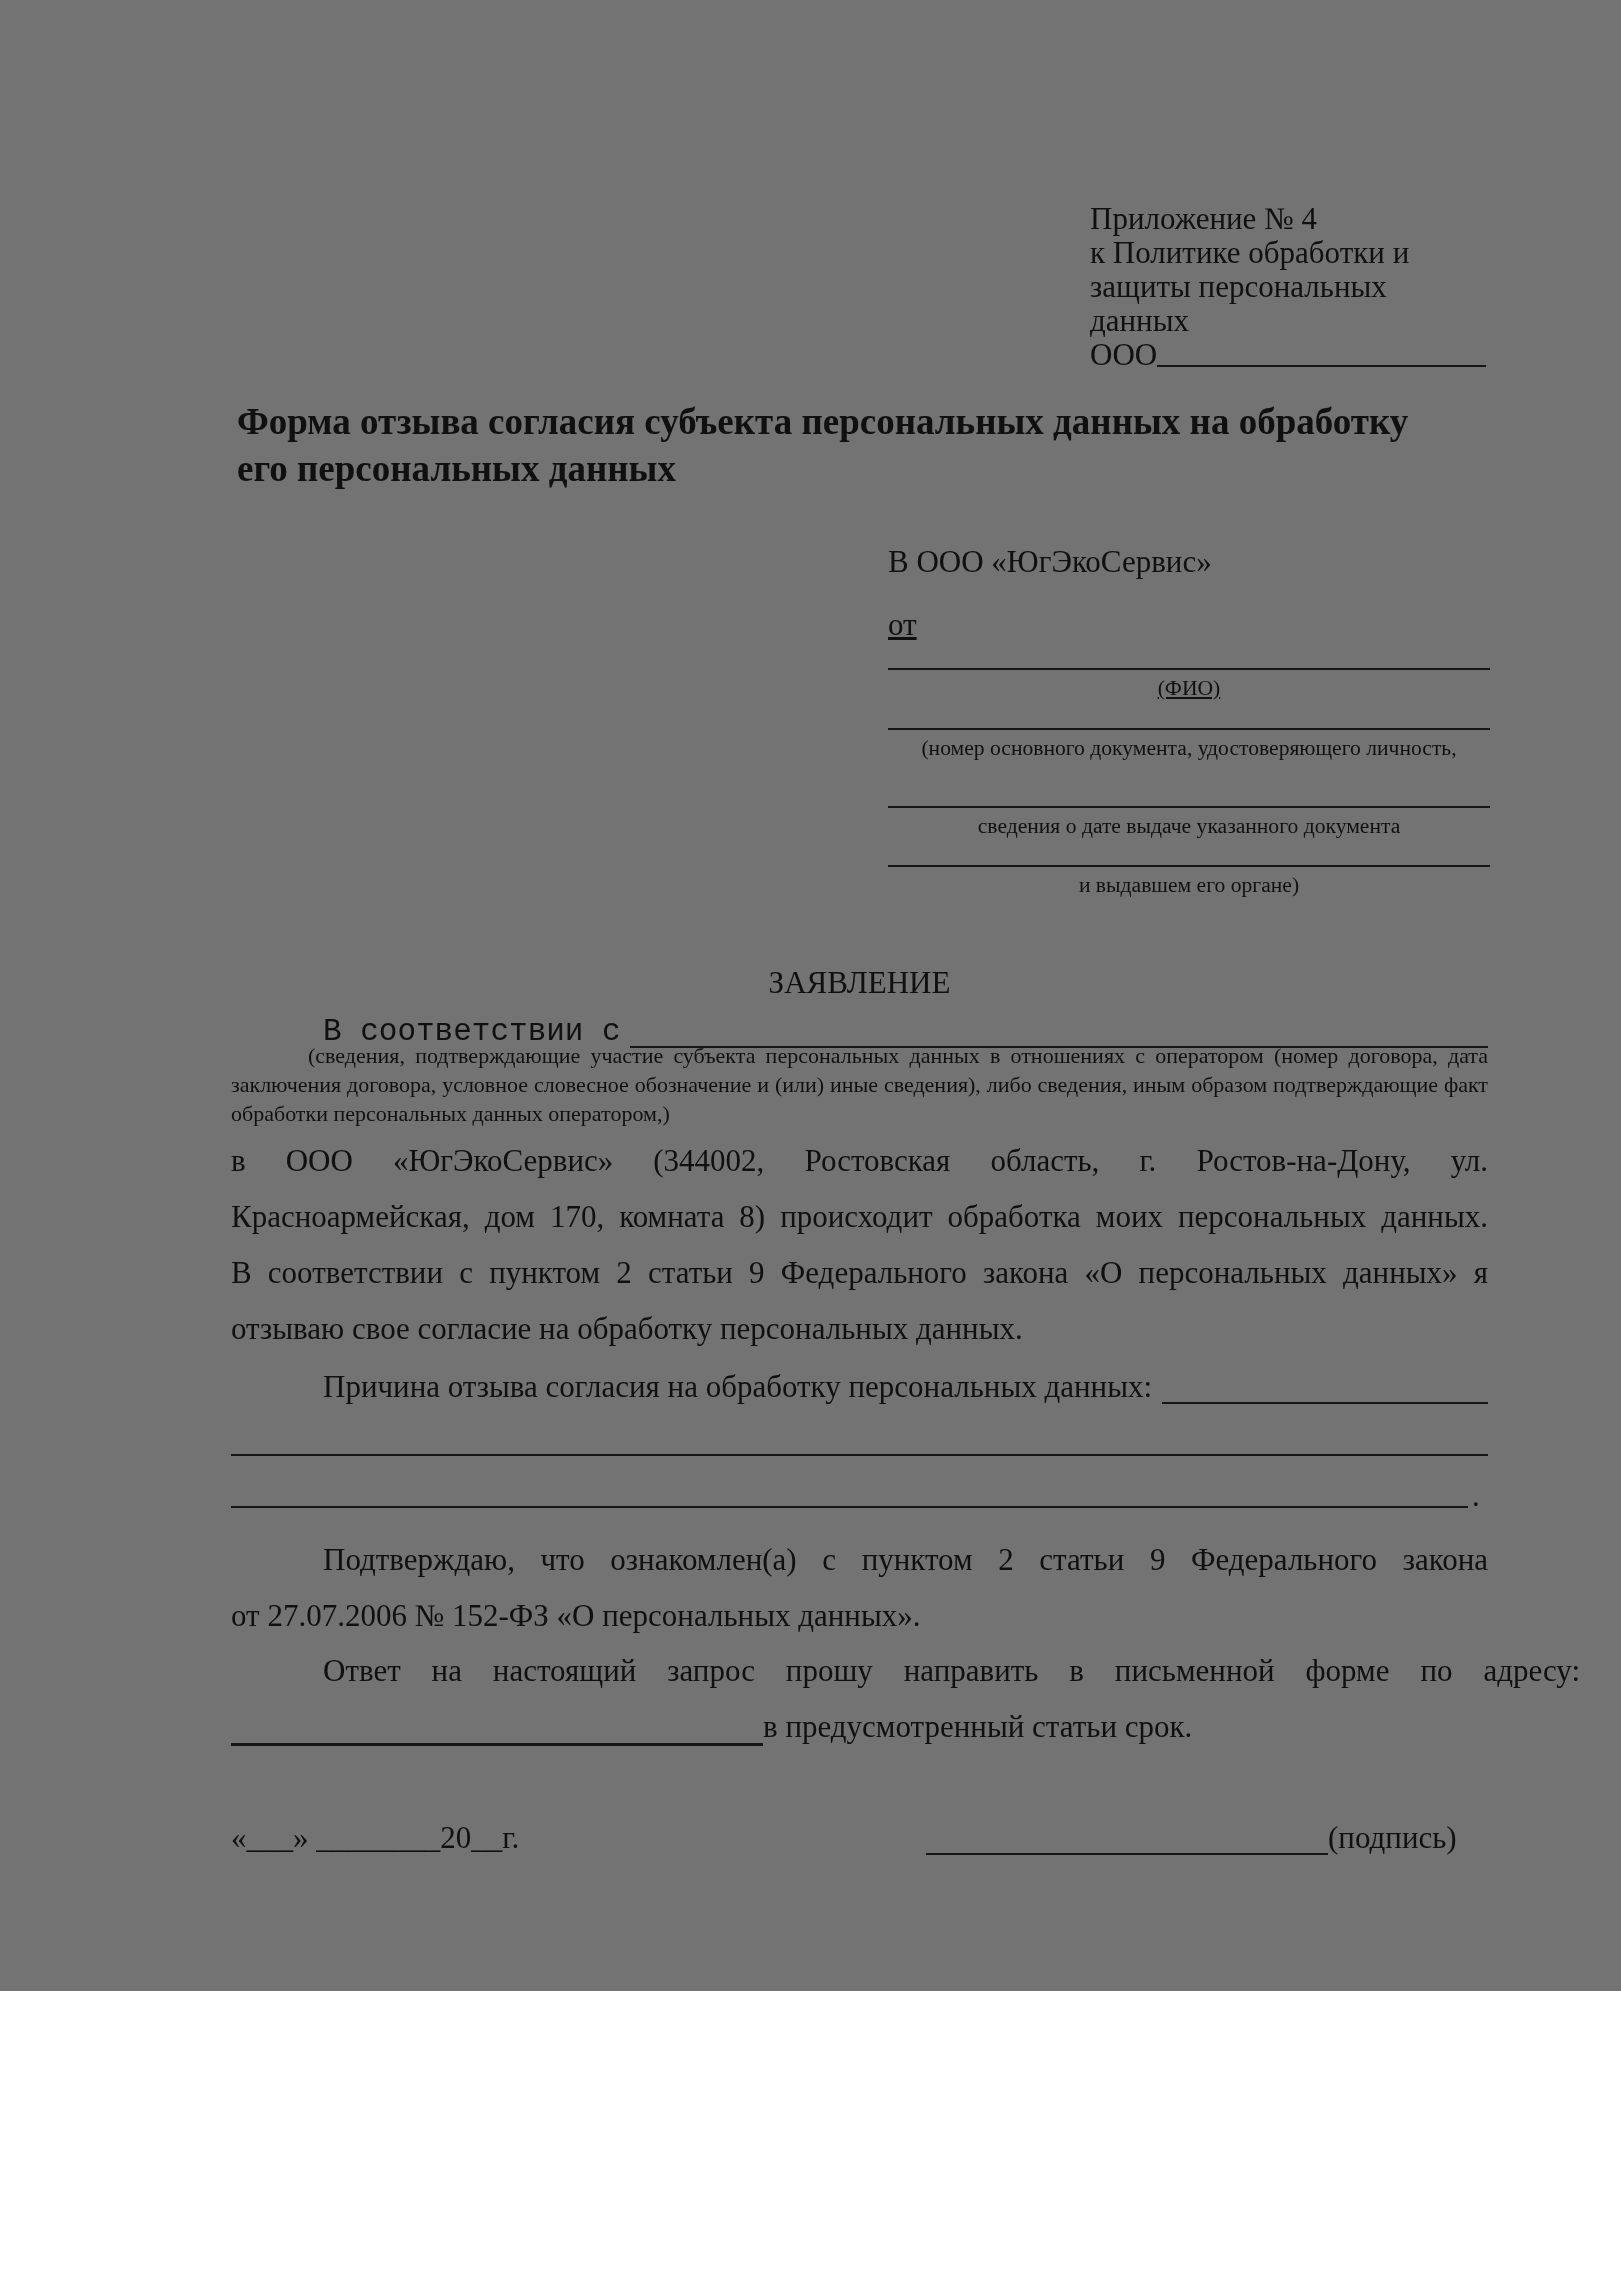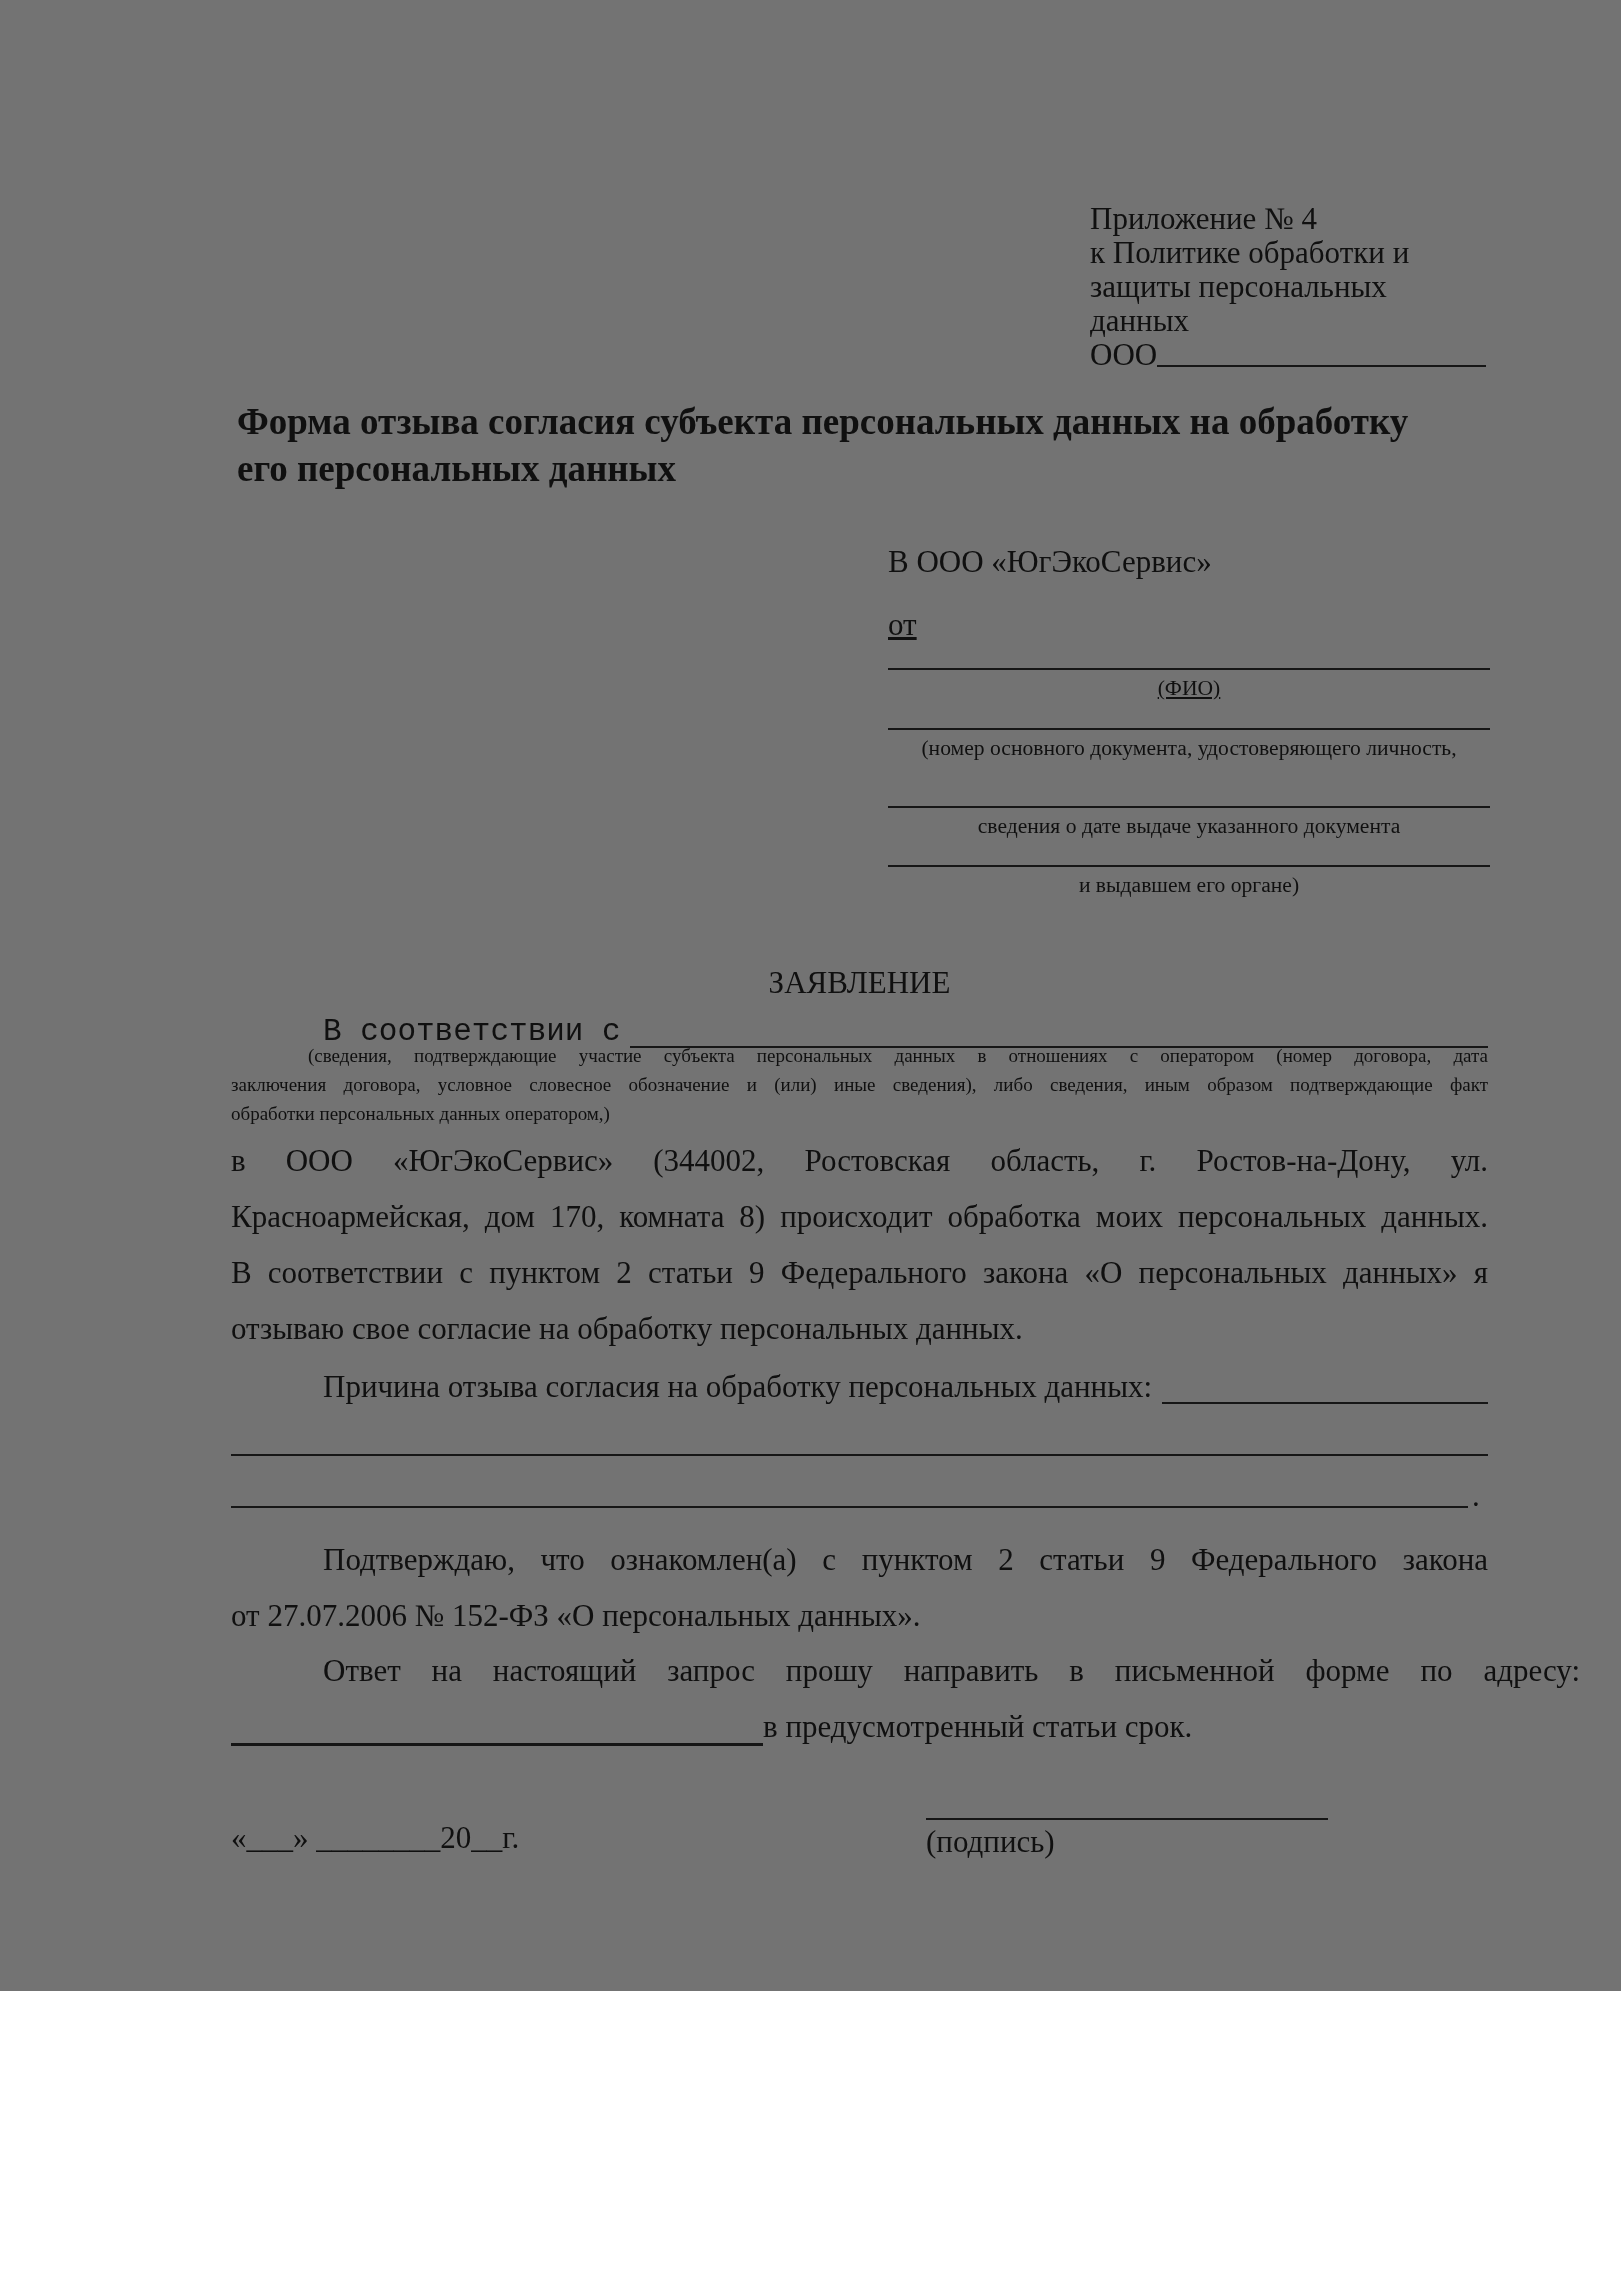--- a/index.html
+++ b/index.html
@@ -47,41 +47,41 @@
   .addr-label { left: 888px; width: 602px; line-height: 39px; }
   .addr-cap { position: absolute; left: 888px; width: 602px; text-align: center; font-size: 21.6px; line-height: 25.5px; }
   .addr-rule { left: 888px; width: 602px; }
 
   .heading { left: 231px; top: 963px; width: 1257px; text-align: center; line-height: 39px; }
 
   .intro-row { left: 231px; top: 1008px; width: 1257px; height: 45px; line-height: 43px; font-family: Liberation Mono, monospace; }
   .intro-row .label { padding-left: 92px; white-space: nowrap; }
   .intro-row .fill-line { margin-left: 9.8px; }
 
-  .small-cap { left: 231px; top: 1041px; width: 1257px; font-size: 19px; line-height: 29px; }
+  .small-cap { left: 231px; top: 1041px; width: 1257px; font-size: 22px; line-height: 29px; }
   .jl { text-align: justify; text-align-last: justify; }
   .ll { text-align: right; text-align-last: left; }
   .ind79 { padding-left: 77px; }
   .ind94-box { padding-left: 92px; }
 
   .bodypar { left: 231px; top: 1133px; width: 1257px; line-height: 56px; }
   .bodypar > div { height: 56px; }
 
   .reason-row { left: 231px; top: 1362px; width: 1257px; height: 47px; line-height: 45px; }
   .reason-row .label { padding-left: 92px; white-space: nowrap; }
   .reason-row .fill-line { margin-left: 9.8px; }
 
   .confirm { left: 231px; top: 1532px; width: 1257px; line-height: 56px; }
   .confirm > div { height: 56px; }
   .reply1 { left: 231px; top: 1644px; width: 1257px; height: 56px; line-height: 54px; }
   .reply2 { left: 231px; top: 1700px; width: 1257px; height: 56px; line-height: 54px; display: flex; }
   .reply2 .blank-fixed { width: 532px; height: 43px; border-bottom-width: 3.9px; }
 
   .footer-date { left: 231px; top: 1816px; width: 490px; line-height: 43px; white-space: nowrap; }
-  .footer-sign { left: 926px; top: 1816px; width: 549px; height: 47px; line-height: 43px; display: flex; flex-direction: column; }
+  .footer-sign { left: 926px; top: 1816px; width: 549px; height: 47px; line-height: 43px; display: flex; }
   .footer-sign .blank-fixed { width: 402px; height: 37px; }
   .footer-sign .cap { white-space: nowrap; }
 
   .period-dot { left: 1472px; top: 1476px; line-height: 39px; }
 </style>
 </head>
 <body>
 
 <div class="page">
 

